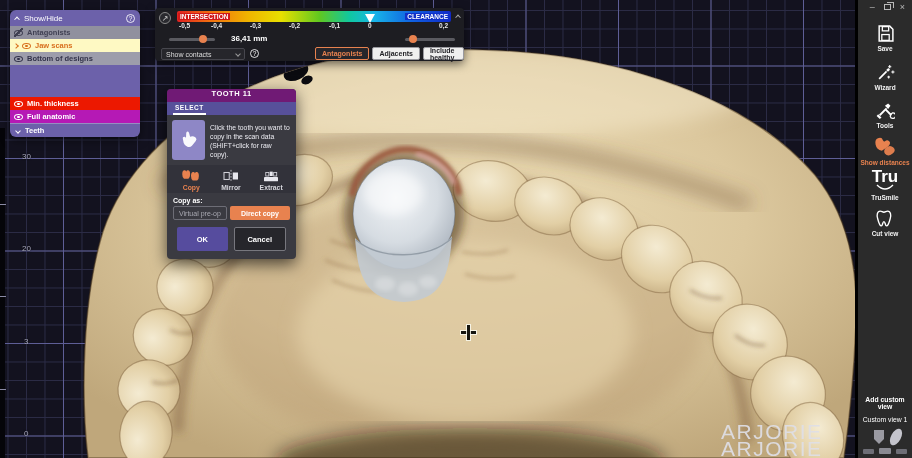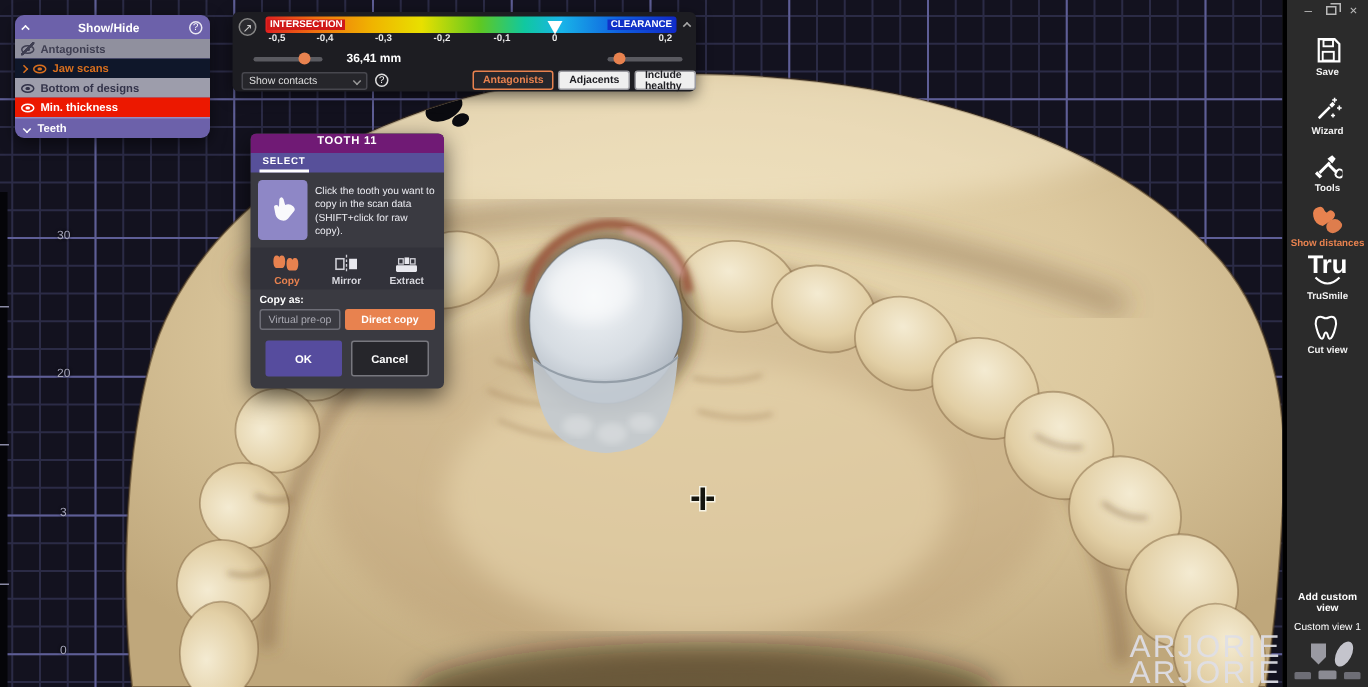--- a/index.html
+++ b/index.html
@@ -13,35 +13,35 @@
     background-color:#13121f;
     background-image:
       linear-gradient(#5e5e96 1px, transparent 1px),
       linear-gradient(90deg, #5e5e96 1px, transparent 1px),
       linear-gradient(#2b2b46 1px, transparent 1px),
       linear-gradient(90deg, #2b2b46 1px, transparent 1px);
     background-size:100% 92.5px, 92.5px 100%, 18.5px 18.5px, 18.5px 18.5px;
     background-position:0 65.5px, 63px 0, 0 65.5px, 63px 0;
   }
   .left-dark-strip { position:absolute; left:0; top:128px; width:5px; height:330px; background:#050509; }
-  .ruler-label { position:absolute; color:#a8a8bd; font-size:8px; text-shadow:0 0 2px #000;margin-left:16px; }
+  .ruler-label { position:absolute; color:#a8a8bd; font-size:8px; text-shadow:0 0 2px #000; }
   .ruler-tick { position:absolute; left:0; width:6px; height:1px; background:#8a8aa5; }
 
   
-  .watermark { position:absolute; left:753px; top:423px; color:rgba(222,222,230,0.92); font-size:21px; line-height:17px; letter-spacing:1.5px; font-weight:400; }
+  .watermark { position:absolute; left:721px; top:423px; color:rgba(222,222,230,0.92); font-size:21px; line-height:17px; letter-spacing:1.5px; font-weight:400; }
 
   
   .crosshair { position:absolute; left:461px; top:325px; width:15px; height:15px; }
   .crosshair .h { position:absolute; left:0; top:6px; width:15px; height:3px; background:#15150f; box-shadow:0 0 0 1px rgba(250,250,240,0.85); }
   .crosshair .v { position:absolute; left:6px; top:0; width:3px; height:15px; background:#15150f; box-shadow:0 0 0 1px rgba(250,250,240,0.85); }
 
   
   .sh-panel { position:absolute; left:10px; top:10px; width:130px; background:#6c61aa; border-radius:6px; box-shadow:0 3px 10px rgba(0,0,0,.5); overflow:hidden; font-size:7.5px; color:#fff; }
   .sh-header { display:flex; align-items:center; height:16px; padding:0 5px; gap:5px; }
-  .sh-title { flex:1; font-weight:bold; font-size:8px;text-align:center; }
+  .sh-title { flex:1; font-weight:normal; font-size:8px; }
   .help-circle { width:9px; height:9px; border:1px solid rgba(255,255,255,.85); border-radius:50%; font-size:6.5px; display:flex; align-items:center; justify-content:center; color:#fff; }
   .sh-row { display:flex; align-items:center; height:13px; padding:0 4px; gap:4px; font-weight:bold; }
   .sh-group { display:flex; align-items:center; height:14px; padding:0 6px; gap:5px; border-top:1px solid rgba(255,255,255,.28); font-weight:bold; }
   .show-all { margin-left:auto; color:#f5a43c; font-weight:bold; font-size:7px; letter-spacing:.3px; }
   .chev { display:inline-block; width:4px; height:4px; border-right:1.2px solid currentColor; border-bottom:1.2px solid currentColor; }
   .chev.up { transform:rotate(-135deg) translate(-1px,-1px); }
   .chev.down { transform:rotate(45deg); }
   .chev.right { transform:rotate(-45deg); }
   .eye { display:inline-block; width:9px; height:9px; position:relative; flex:none; }
   .eye::before { content:""; position:absolute; left:0; top:2px; width:7px; height:4px; border:1px solid currentColor; border-radius:50%; }
@@ -235,32 +235,36 @@
   <div class="sh-panel">
     <div class="sh-header">
       <span class="chev up"></span>
       <span class="sh-title">Show/Hide</span>
       <span class="help-circle">?</span>
     </div>
     <div class="sh-row" style="background: rgb(144, 144, 158);">
       <span class="eye off" style="color: rgb(63, 63, 82);"></span>
       <span style="color: rgb(63, 63, 82);">Antagonists</span>
     </div>
-    <div class="sh-row" style="background: #0f172a;">
+    <div class="sh-row" style="background: #fef9c3;">
       <span class="chev right" style="color: rgb(216, 111, 30);"></span>
       <span class="eye" style="color: rgb(216, 111, 30);"></span>
       <span style="color: rgb(216, 111, 30);">Jaw scans</span>
     </div>
     <div class="sh-row" style="background: rgb(157, 157, 171);">
       <span class="eye" style="color: rgb(51, 51, 74);"></span>
       <span style="color: rgb(51, 51, 74);">Bottom of designs</span>
     </div>
-    <div class="sh-row" style="background: rgb(236, 24, 0);">
+    <div class="sh-row" style="background: rgb(236, 24, 0); margin-top: 32px;">
       <span class="eye" style="color: rgb(255, 255, 255);"></span>
       <span style="color: rgb(255, 255, 255);">Min. thickness</span>
+    </div>
+    <div class="sh-row" style="background: rgb(181, 25, 181);">
+      <span class="eye" style="color: rgb(255, 255, 255);"></span>
+      <span style="color: rgb(255, 255, 255);">Full anatomic</span>
     </div>
     <div class="sh-group">
       <span class="chev down"></span>
       <span>Teeth</span>
     </div>
   </div>
 
   <div class="dist-panel">
     <span class="dist-expand">↗</span>
     <div class="grad-bar">

